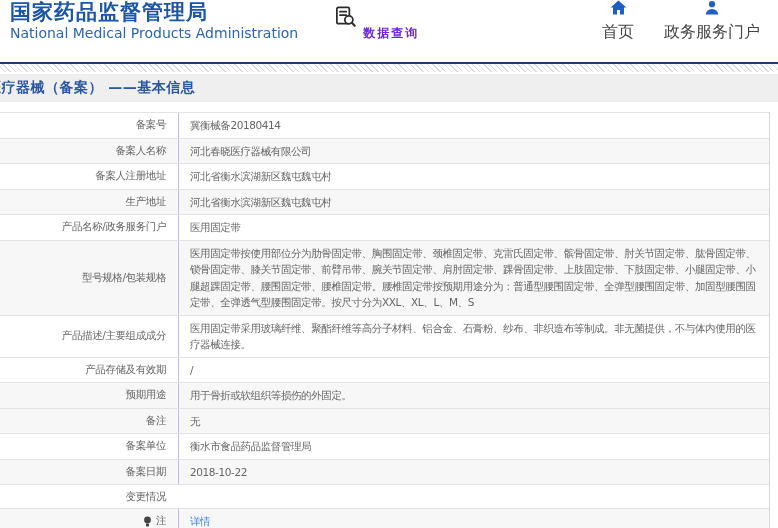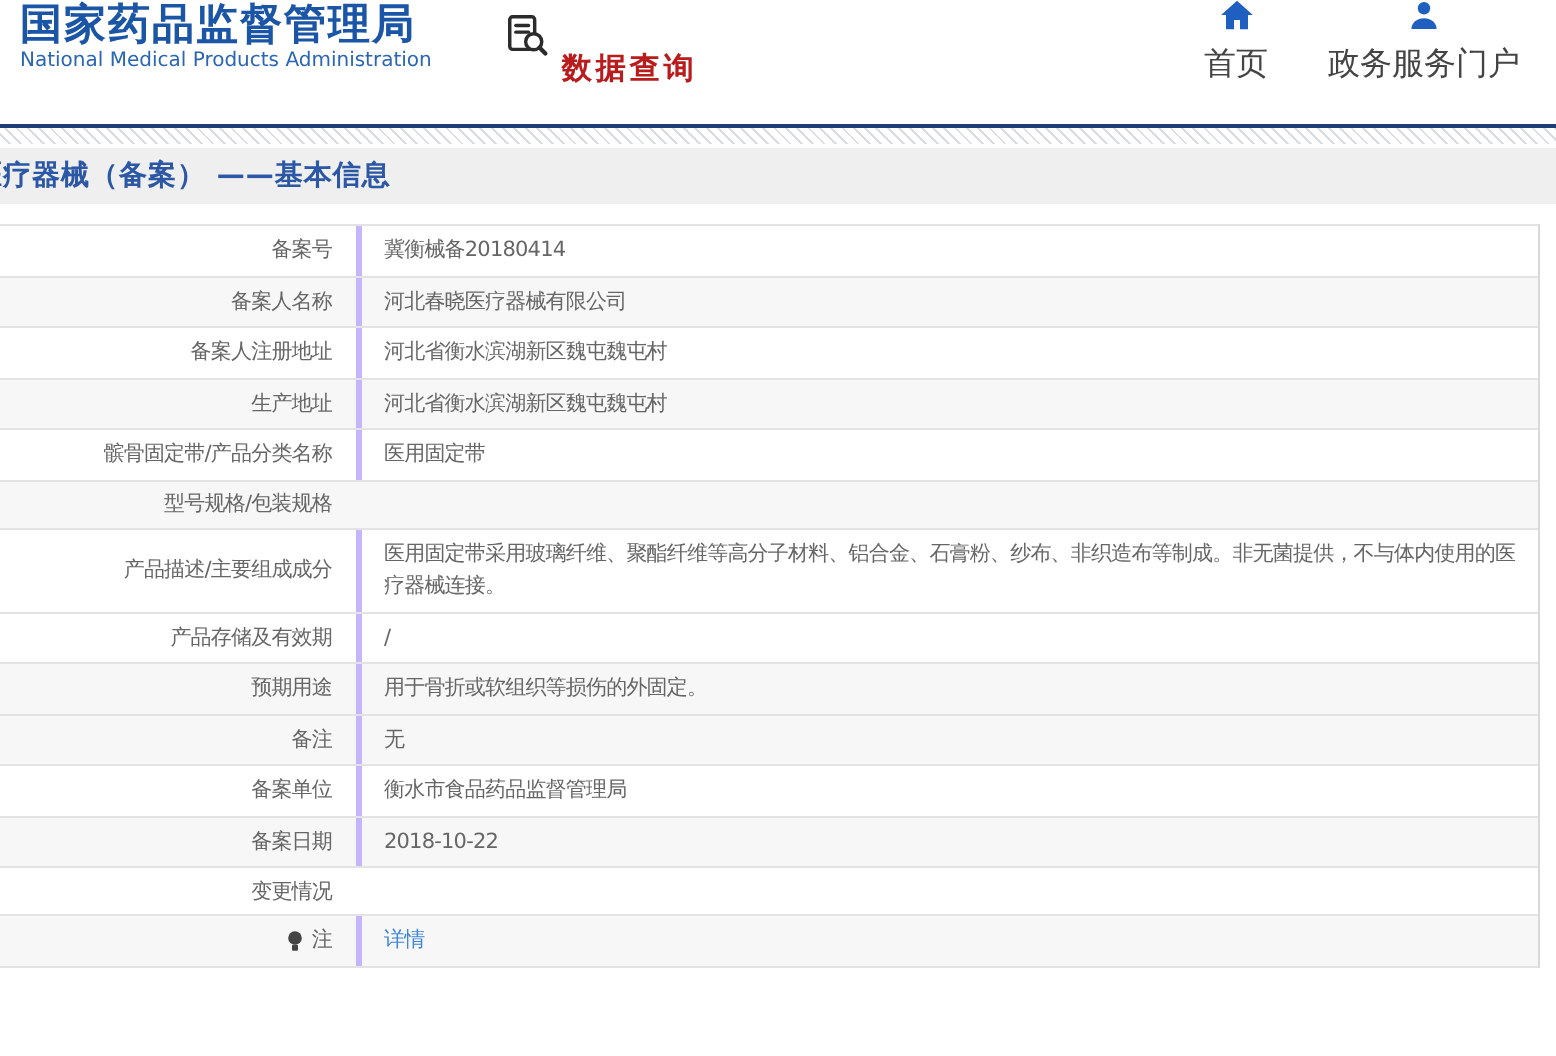--- a/index.html
+++ b/index.html
@@ -5,43 +5,43 @@
   * { box-sizing: border-box; }
   html,body { margin:0; padding:0; }
   body {
     width:778px; height:528px; overflow:hidden; background:#fff;
     font-family:"DejaVu Sans","Liberation Sans",sans-serif;
   }
   
   .header { height:62px; display:flex; align-items:flex-start; padding:0 10px; background:#fff; }
   .logo { cursor:pointer; line-height:1.15; }
   .logo-cn { font-size:21px; font-weight:bold; color:#1a55a6; letter-spacing:1px; }
-  .logo-en { font-size:10px; color:#2a66b4; margin-top:1px; }
+  .logo-en { font-size:14px; color:#2a66b4; margin-top:1px; }
   .dq { display:flex; align-items:center; margin-left:36px; gap:6px; margin-top:-6px; }
-  .dq-text { font-size:15px; font-weight:bold; color:#b91c1c; letter-spacing:2px;margin-top:31px; }
+  .dq-text { font-size:12px; font-weight:bold; color:#6d28d9; letter-spacing:2px;margin-top:31px; }
   .nav { margin-left:auto; display:flex; gap:30px; padding-right:8px; }
   .nav-item { display:flex; flex-direction:column; align-items:center; gap:3px;
               font-size:16px; color:#444; cursor:pointer; }
   
   .navy-line { height:2px; background:#1d3c78; }
   .stripes { height:8px;
     background:repeating-linear-gradient(45deg,#ffffff 0 3px,#d9dce1 3px 4px); }
   .titlebar { height:28px; margin-top:2px; background:#efefef; display:flex;
               align-items:center; overflow:hidden; }
   .titlebar-text { margin-left:-13px; font-size:14px; font-weight:bold;
                    color:#2b57a5; white-space:nowrap; letter-spacing:0.5px; }
   
   .table { margin-top:10px; width:770px; border-top:1px solid #e3e3e3;
            border-right:1px solid #d9d9d9; font-size:10.5px; letter-spacing:-0.4px;
            color:#666; }
   .t-row { display:flex; border-bottom:1px solid #e3e3e3; min-height:24px; background:#fff; }
   .t-row.alt { background:#f7f7f7; }
   .t-label { flex:0 0 178px; display:flex; justify-content:flex-end; align-items:center;
              padding-right:12px; gap:4px;padding-left:38px; }
-  .t-value { flex:1; border-left:3px solid #c4b5fd; padding:4px 10px 4px 11px;
+  .t-value { flex:1; border-left:1px solid #c4b5fd; padding:4px 10px 4px 11px;
              display:flex; align-items:center; line-height:16.5px; }
   .t-value a { color:#3e86d8; text-decoration:none; cursor:pointer; }
   .bulb { display:inline-flex; align-items:center; }
 </style>
 </head>
 <body>
 
 <div class="header">
   <div class="logo">
     <div class="logo-cn">国家药品监督管理局</div>
@@ -107,28 +107,29 @@
       <div class="t-value">河北省衡水滨湖新区魏屯魏屯村</div>
     </div>
     <div class="t-row alt">
       <div class="t-label">
         <span>生产地址</span>
       </div>
       <div class="t-value">河北省衡水滨湖新区魏屯魏屯村</div>
     </div>
     <div class="t-row">
       <div class="t-label">
-        <span>髌骨固定带/产品分类名称</span>
+        <span>产品名称/政务服务门户</span>
       </div>
       <div class="t-value">医用固定带</div>
     </div>
     <div class="t-row alt">
       <div class="t-label">
         <span>型号规格/包装规格</span>
       </div>
+      <div class="t-value">医用固定带按使用部位分为肋骨固定带、胸围固定带、颈椎固定带、克雷氏固定带、髌骨固定带、肘关节固定带、肱骨固定带、锁骨固定带、膝关节固定带、前臂吊带、腕关节固定带、肩肘固定带、踝骨固定带、上肢固定带、下肢固定带、小腿固定带、小腿超踝固定带、腰围固定带、腰椎固定带。腰椎固定带按预期用途分为：普通型腰围固定带、全弹型腰围固定带、加固型腰围固定带、全弹透气型腰围固定带。按尺寸分为XXL、XL、L、M、S</div>
     </div>
     <div class="t-row">
       <div class="t-label">
         <span>产品描述/主要组成成分</span>
       </div>
       <div class="t-value">医用固定带采用玻璃纤维、聚酯纤维等高分子材料、铝合金、石膏粉、纱布、非织造布等制成。非无菌提供，不与体内使用的医疗器械连接。</div>
     </div>
     <div class="t-row">
       <div class="t-label">
         <span>产品存储及有效期</span>

